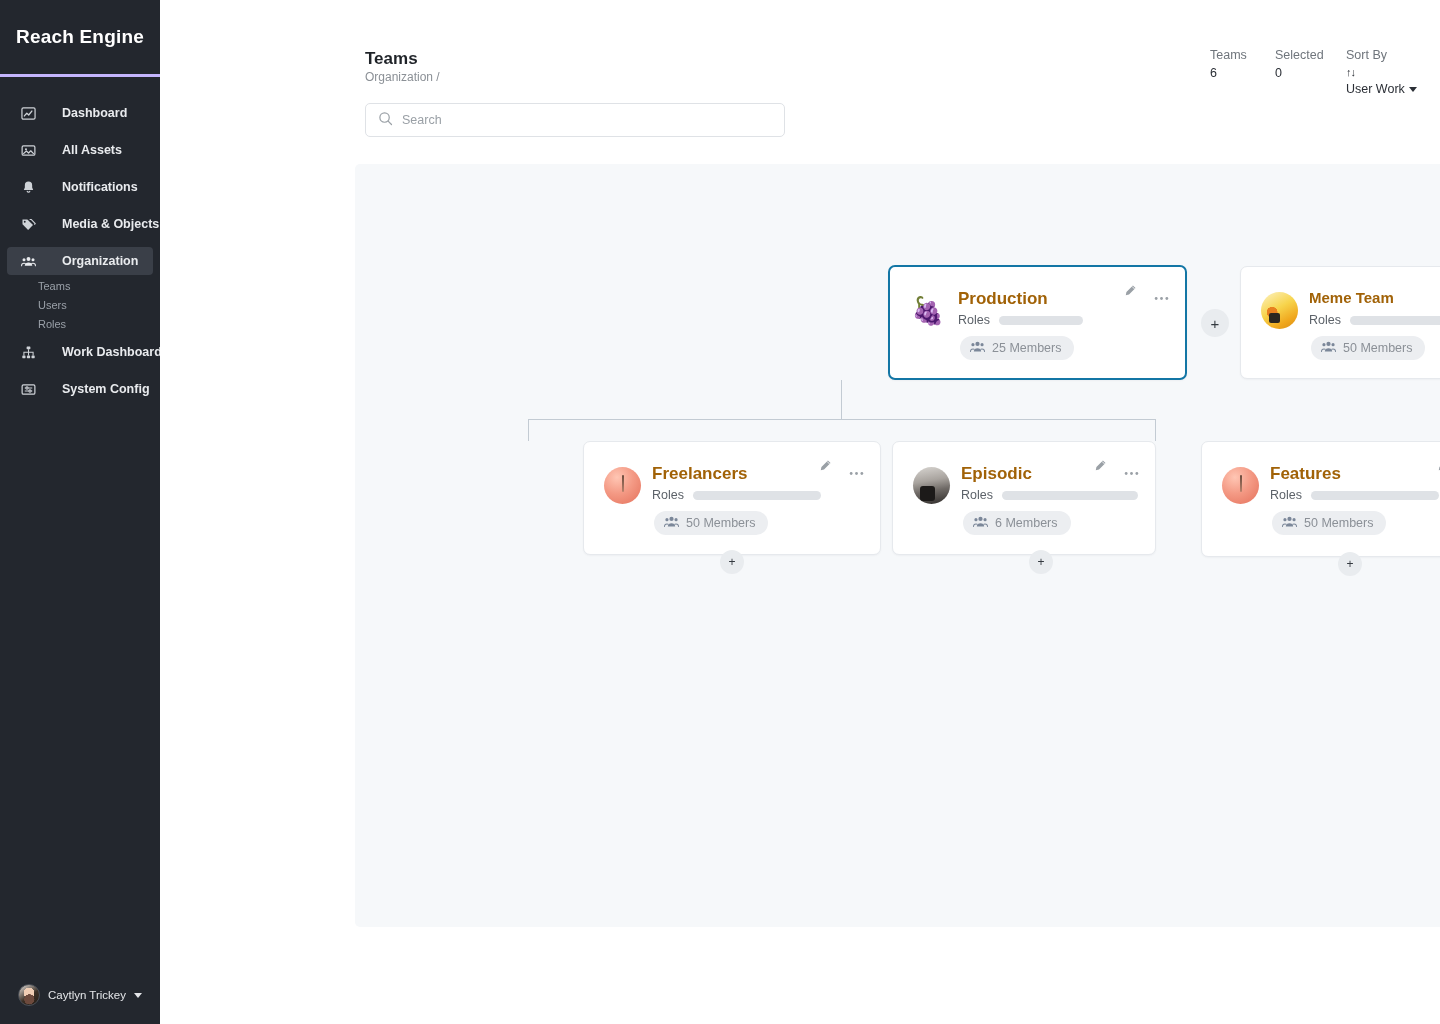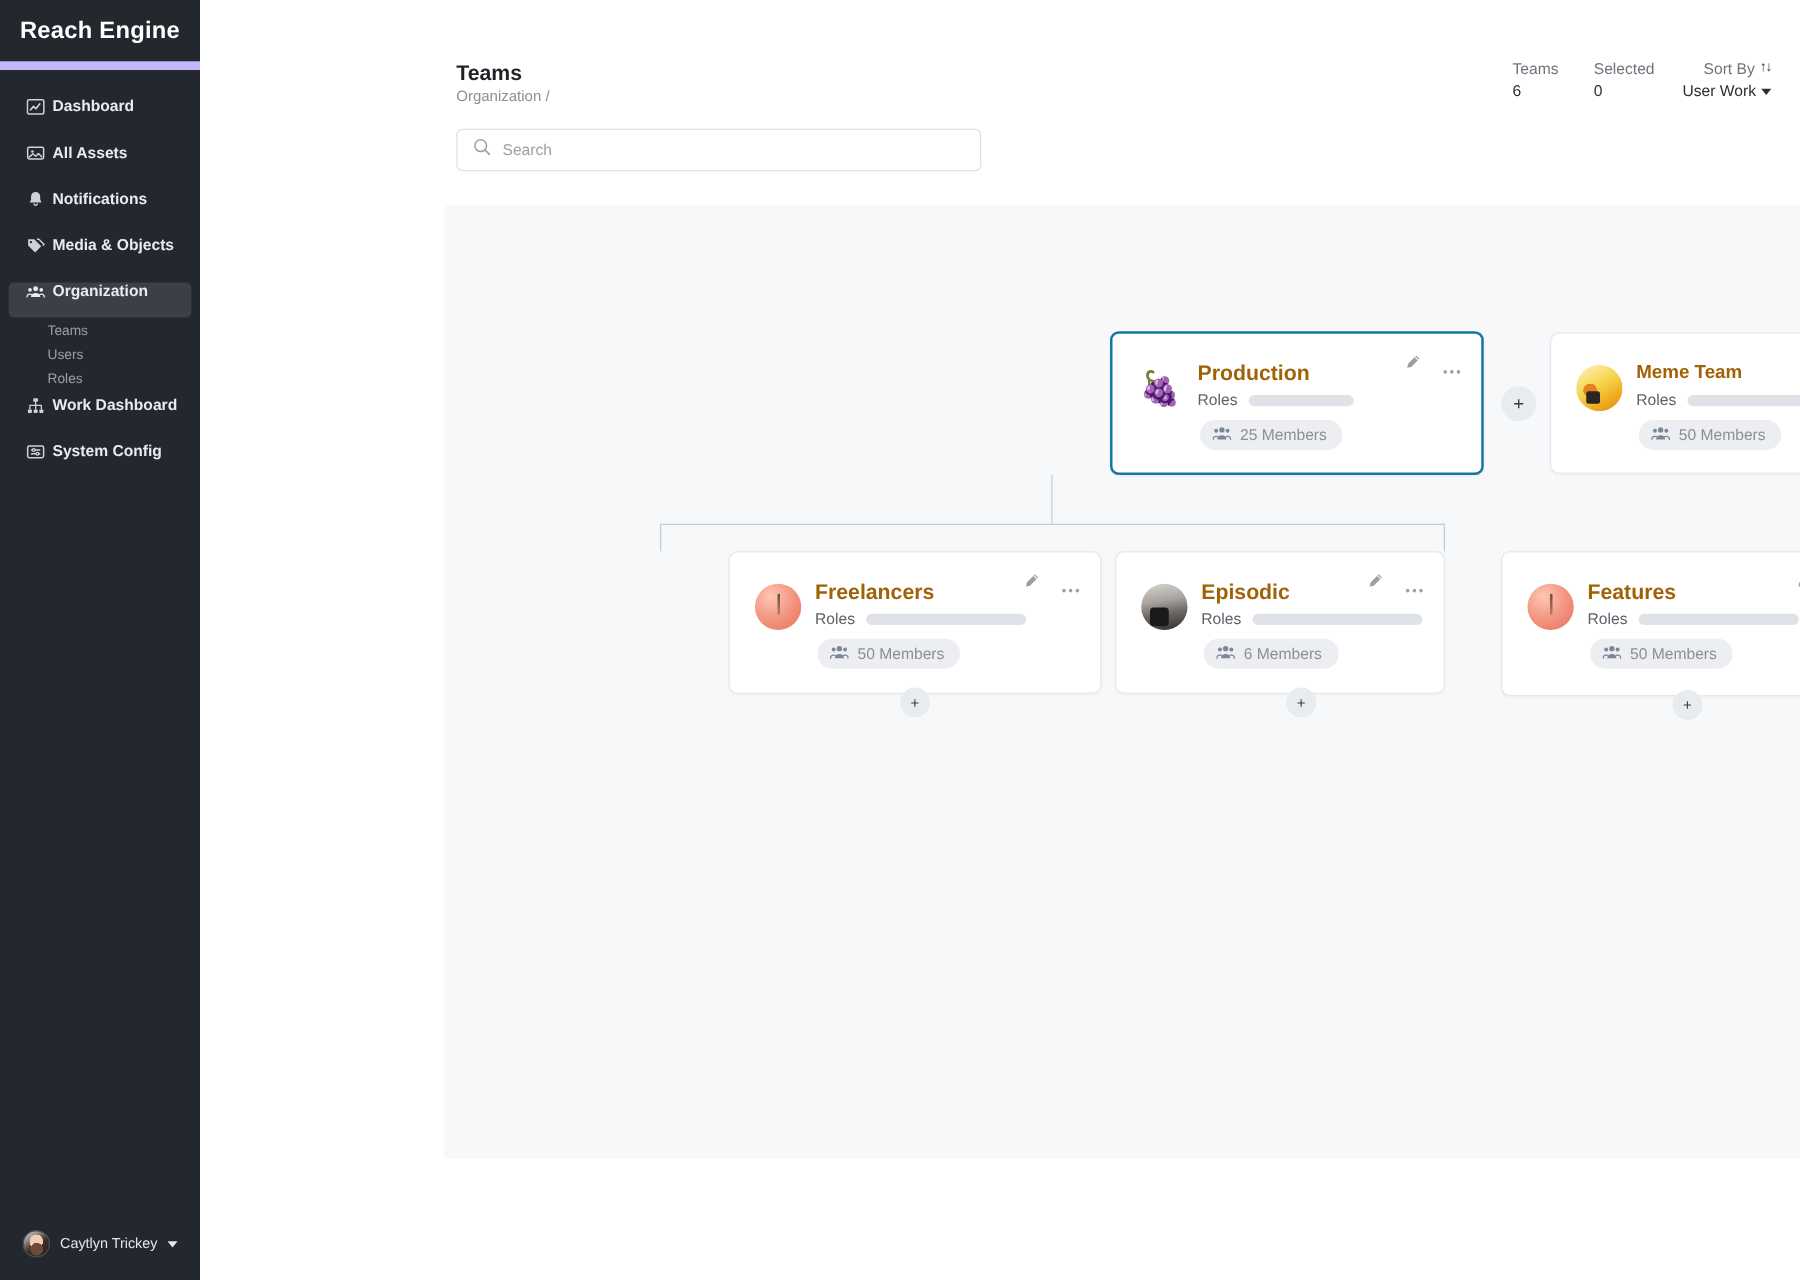--- a/index.html
+++ b/index.html
@@ -10,27 +10,27 @@
   }
   body { display: flex; }
 
   
   #sidebar {
     width: 160px; height: 1024px; flex: 0 0 160px;
     background: #23272e; color: #e8eaed;
     display: flex; flex-direction: column; position: relative;
   }
   #brand {
-    height: 56px; display: flex; align-items: center; justify-content: center;
+    height: 77px; display: flex; align-items: center; justify-content: center;
     font-size: 19px; font-weight: bold; letter-spacing: .2px; color: #ffffff;
-    border-bottom: 7px solid #c4b5fd;
+    border-bottom: 3px solid #c4b5fd;
   }
   #nav { margin-top: 22px; }
   .nav-item {
-    display: flex; gap: 6px;
+    display: flex; align-items: center; gap: 26px;
     height: 28px; padding: 0 8px 0 14px; margin: 0 7px 0 7px;
     border-radius: 4px; cursor: pointer;
   }
   .nav-item.active { background: #3a3f48; }
   .nav-label { font-size: 12.5px; font-weight: bold; color: #e9ebee; white-space: nowrap; }
   .nav-ico { width: 15px; height: 15px; flex: 0 0 15px; display:block; }
   .nav-ico svg { display: block; }
   .sub-list { margin: 2px 0 4px 0; }
   .sub-item {
     font-size: 11px; color: #9aa0a8; padding: 2px 0 2px 38px; cursor: pointer;
@@ -274,21 +274,21 @@
       <div>Teams</div>
       <div class="val">6</div>
     </div>
 
     <div class="stat" id="stat-selected">
       <div>Selected</div>
       <div class="val">0</div>
     </div>
 
     <div id="sortby">
-      <div style="display:flex;align-items:flex-start;justify-content:flex-end;gap:4px;">
+      <div style="display:flex;align-items:flex-start;justify-content:flex-end;gap:4px;flex-direction:column;">
         <span>Sort By</span>
         <span class="arrows">↑↓</span>
       </div>
       <div class="sort-val">
         <span>User Work</span>
         <span class="caret-down" style="border-top-color:#2b2f36;"></span>
       </div>
     </div>
 
   </div>

